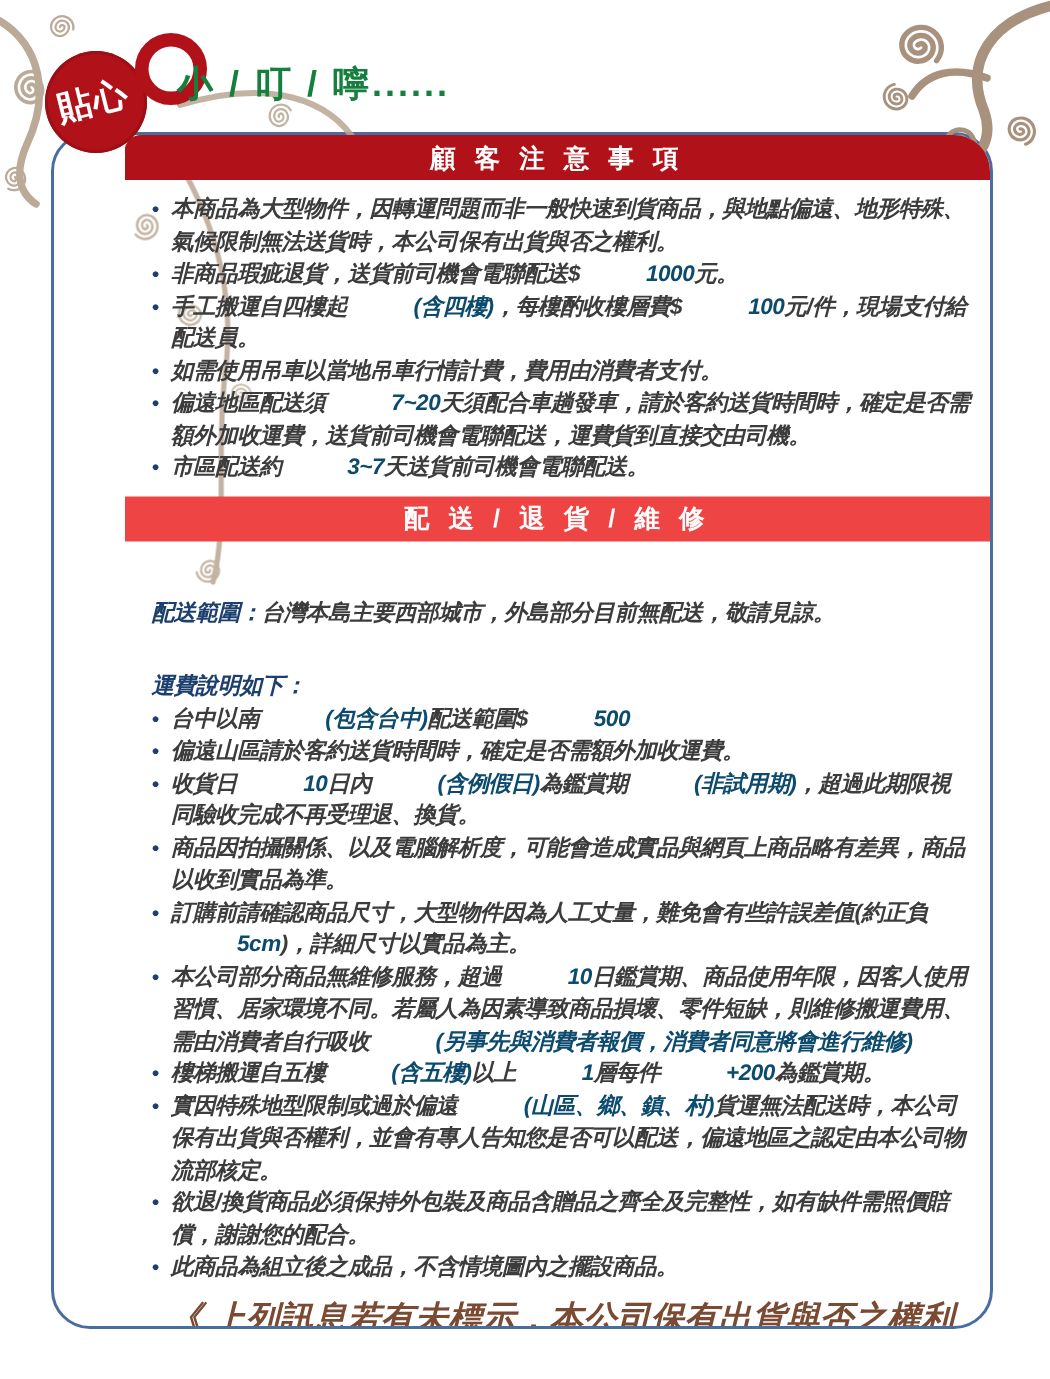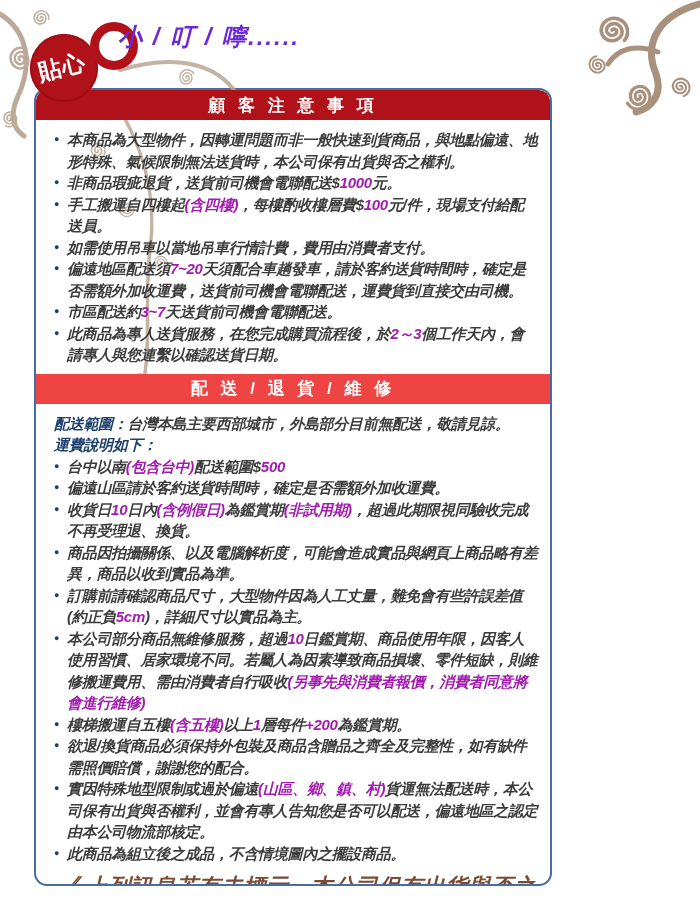--- a/index.html
+++ b/index.html
@@ -7,38 +7,38 @@
     width:700px;height:919px;position:relative;background:#fff;overflow:hidden;
     font-family:"Liberation Sans","DejaVu Sans",sans-serif;
   }
   
   .deco{position:absolute;left:0;top:0;z-index:2;pointer-events:none;}
   
   .bubble{position:absolute;left:26px;top:20px;width:120px;height:96px;z-index:4;}
   .bubble .big{position:absolute;left:4px;top:14px;width:68px;height:68px;background:#b1121a;border-radius:50%;box-shadow:inset 0 0 0 2px #9c0f15;}
   .bubble .small{position:absolute;left:64px;top:2px;width:30px;height:30px;background:#fff;border:9px solid #b1121a;border-radius:50%;}
   .bubble .label{position:absolute;left:12px;top:32px;color:#fff;font-size:23px;font-weight:bold;transform:rotate(-14deg);letter-spacing:1px;}
-  .tip-title{position:absolute;left:118px;top:21px;z-index:4;font-size:24px;font-weight:bold;font-style:italic;color:#6d28d9;letter-spacing:2px;}
+  .tip-title{position:absolute;left:118px;top:40px;z-index:4;font-size:24px;font-weight:bold;color:#15803d;letter-spacing:2px;}
   
   .box{
-    position:absolute;left:34px;top:88px;width:518px;height:798px;box-sizing:border-box;
-    background:#fff;border:2px solid #4a6da0;border-radius:13px;overflow:hidden;
+    position:absolute;left:34px;top:88px;width:628px;height:798px;box-sizing:border-box;
+    background:#fff;border:2px solid #4a6da0;border-radius:26px;overflow:hidden;padding-left:47px;
   }
   .bar{position:relative;z-index:3;height:30px;display:flex;align-items:center;justify-content:center;
     color:#fff;font-size:17px;font-weight:bold;letter-spacing:4px;}
   .bar-red{background:#b1121a;border-radius:11px 11px 0 0;}
   .bar-blue{background:#ef4444;}
   .content{position:relative;z-index:3;padding:9px 12px 8px 18px;
     color:#3c3c3c;font-size:15px;font-weight:bold;line-height:21.5px;letter-spacing:-0.3px;font-style:italic;}
   ul.notice-list{list-style:none;margin:0;padding:0;}
   ul.notice-list li{position:relative;padding-left:13px;}
   ul.notice-list li::before{content:"\25CF";position:absolute;left:0;top:0;color:#1d3f6e;font-size:9px;}
-  .seg-red{color:#a21caf;}
+  .seg-red{color:#0c4a6e;margin-left:44px;}
   .seg-blue{color:#1d3f6e;}
-  .intro-line{color:#3c3c3c;}
+  .intro-line{color:#3c3c3c;margin-top:28px;}
   .closing-note{margin-top:12px;text-align:center;color:#7a4a33;font-size:22px;letter-spacing:0.5px;}
 </style>
 </head>
 <body>
 
 <svg class="deco" width="700" height="919" viewBox="0 0 700 919">
   <defs>
     <path id="sp" d="M0 0 a3 3 0 0 1 6 0 a6 6 0 0 1 -12 0 a9 9 0 0 1 18 0 a12 12 0 0 1 -24 0 a15 15 0 0 1 30 0" fill="none"></path>
   </defs>
 
@@ -82,39 +82,38 @@
   <div class="bar bar-red">顧 客 注 意 事 項</div>
 
   <div class="content">
     <ul class="notice-list">
         <li><span>本商品為大型物件，因轉運問題而非一般快速到貨商品，與地點偏遠、地形特殊、氣候限制無法送貨時，本公司保有出貨與否之權利。</span></li>
         <li><span>非商品瑕疵退貨，送貨前司機會電聯配送$</span><span class="seg-red">1000</span><span>元。</span></li>
         <li><span>手工搬運自四樓起</span><span class="seg-red">(含四樓)</span><span>，每樓酌收樓層費$</span><span class="seg-red">100</span><span>元/件，現場支付給配送員。</span></li>
         <li><span>如需使用吊車以當地吊車行情計費，費用由消費者支付。</span></li>
         <li><span>偏遠地區配送須</span><span class="seg-red">7~20</span><span>天須配合車趟發車，請於客約送貨時間時，確定是否需額外加收運費，送貨前司機會電聯配送，運費貨到直接交由司機。</span></li>
         <li><span>市區配送約</span><span class="seg-red">3~7</span><span>天送貨前司機會電聯配送。</span></li>
-        <li><span>此商品為專人送貨服務，在您完成購買流程後，於</span><span class="seg-red">2～3</span><span>個工作天內，會請專人與您連繫以確認送貨日期。</span></li>
       </ul>
   </div>
 
   <div class="bar bar-blue">配 送 / 退 貨 / 維 修</div>
 
   <div class="content">
     <div>
         <div class="intro-line"><span class="seg-blue">配送範圍：</span><span>台灣本島主要西部城市，外島部分目前無配送，敬請見諒。</span></div>
         <div class="intro-line"><span class="seg-blue">運費說明如下：</span></div>
       </div>
     <ul class="notice-list">
         <li><span>台中以南</span><span class="seg-red">(包含台中)</span><span>配送範圍$</span><span class="seg-red">500</span></li>
         <li><span>偏遠山區請於客約送貨時間時，確定是否需額外加收運費。</span></li>
         <li><span>收貨日</span><span class="seg-red">10</span><span>日內</span><span class="seg-red">(含例假日)</span><span>為鑑賞期</span><span class="seg-red">(非試用期)</span><span>，超過此期限視同驗收完成不再受理退、換貨。</span></li>
         <li><span>商品因拍攝關係、以及電腦解析度，可能會造成實品與網頁上商品略有差異，商品以收到實品為準。</span></li>
         <li><span>訂購前請確認商品尺寸，大型物件因為人工丈量，難免會有些許誤差值(約正負</span><span class="seg-red">5cm</span><span>)，詳細尺寸以實品為主。</span></li>
         <li><span>本公司部分商品無維修服務，超過</span><span class="seg-red">10</span><span>日鑑賞期、商品使用年限，因客人使用習慣、居家環境不同。若屬人為因素導致商品損壞、零件短缺，則維修搬運費用、需由消費者自行吸收</span><span class="seg-red">(另事先與消費者報價，消費者同意將會進行維修)</span></li>
         <li><span>樓梯搬運自五樓</span><span class="seg-red">(含五樓)</span><span>以上</span><span class="seg-red">1</span><span>層每件</span><span class="seg-red">+200</span><span>為鑑賞期。</span></li>
+        <li><span>實因特殊地型限制或過於偏遠</span><span class="seg-red">(山區、鄉、鎮、村)</span><span>貨運無法配送時，本公司保有出貨與否權利，並會有專人告知您是否可以配送，偏遠地區之認定由本公司物流部核定。</span></li>
         <li><span>欲退/換貨商品必須保持外包裝及商品含贈品之齊全及完整性，如有缺件需照價賠償，謝謝您的配合。</span></li>
-        <li><span>實因特殊地型限制或過於偏遠</span><span class="seg-red">(山區、鄉、鎮、村)</span><span>貨運無法配送時，本公司保有出貨與否權利，並會有專人告知您是否可以配送，偏遠地區之認定由本公司物流部核定。</span></li>
         <li><span>此商品為組立後之成品，不含情境圖內之擺設商品。</span></li>
       </ul>
     <div class="closing-note">《 上列訊息若有未標示，本公司保有出貨與否之權利 》</div>
   </div>
 
 </div>
 
 </body></html>

